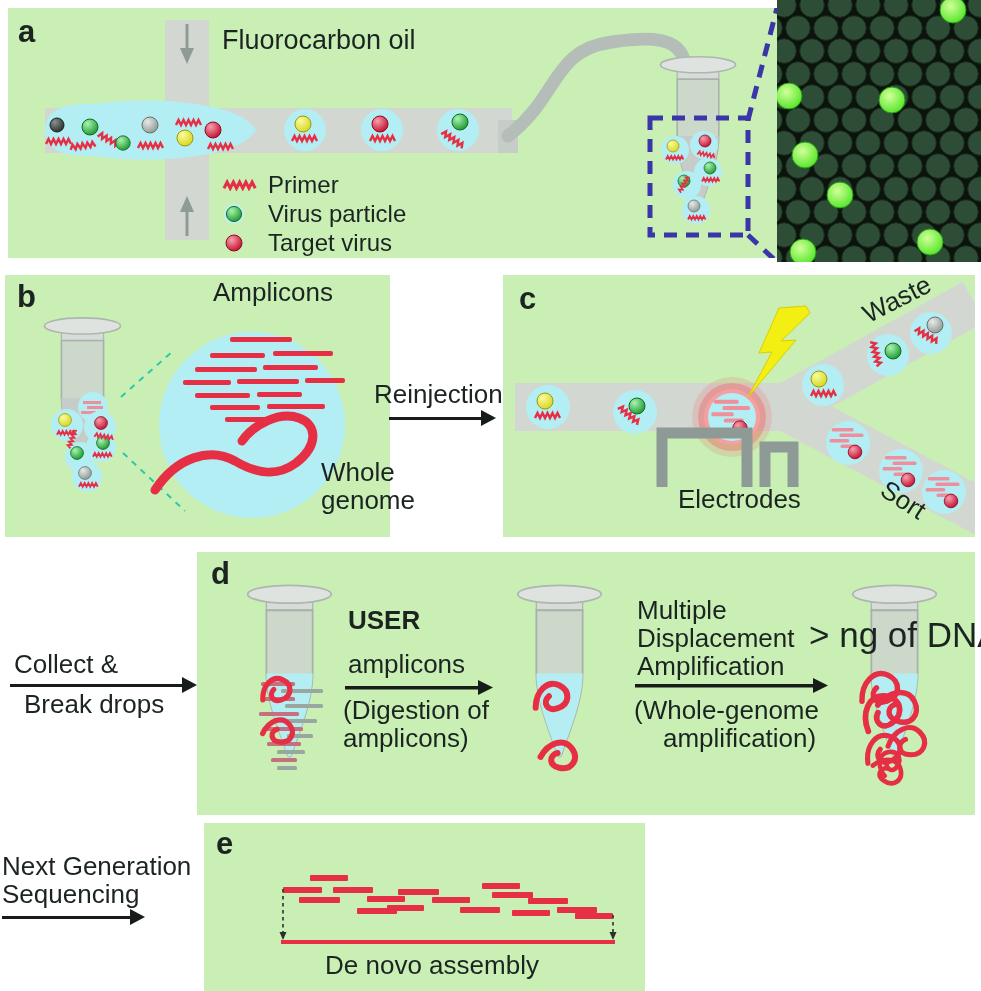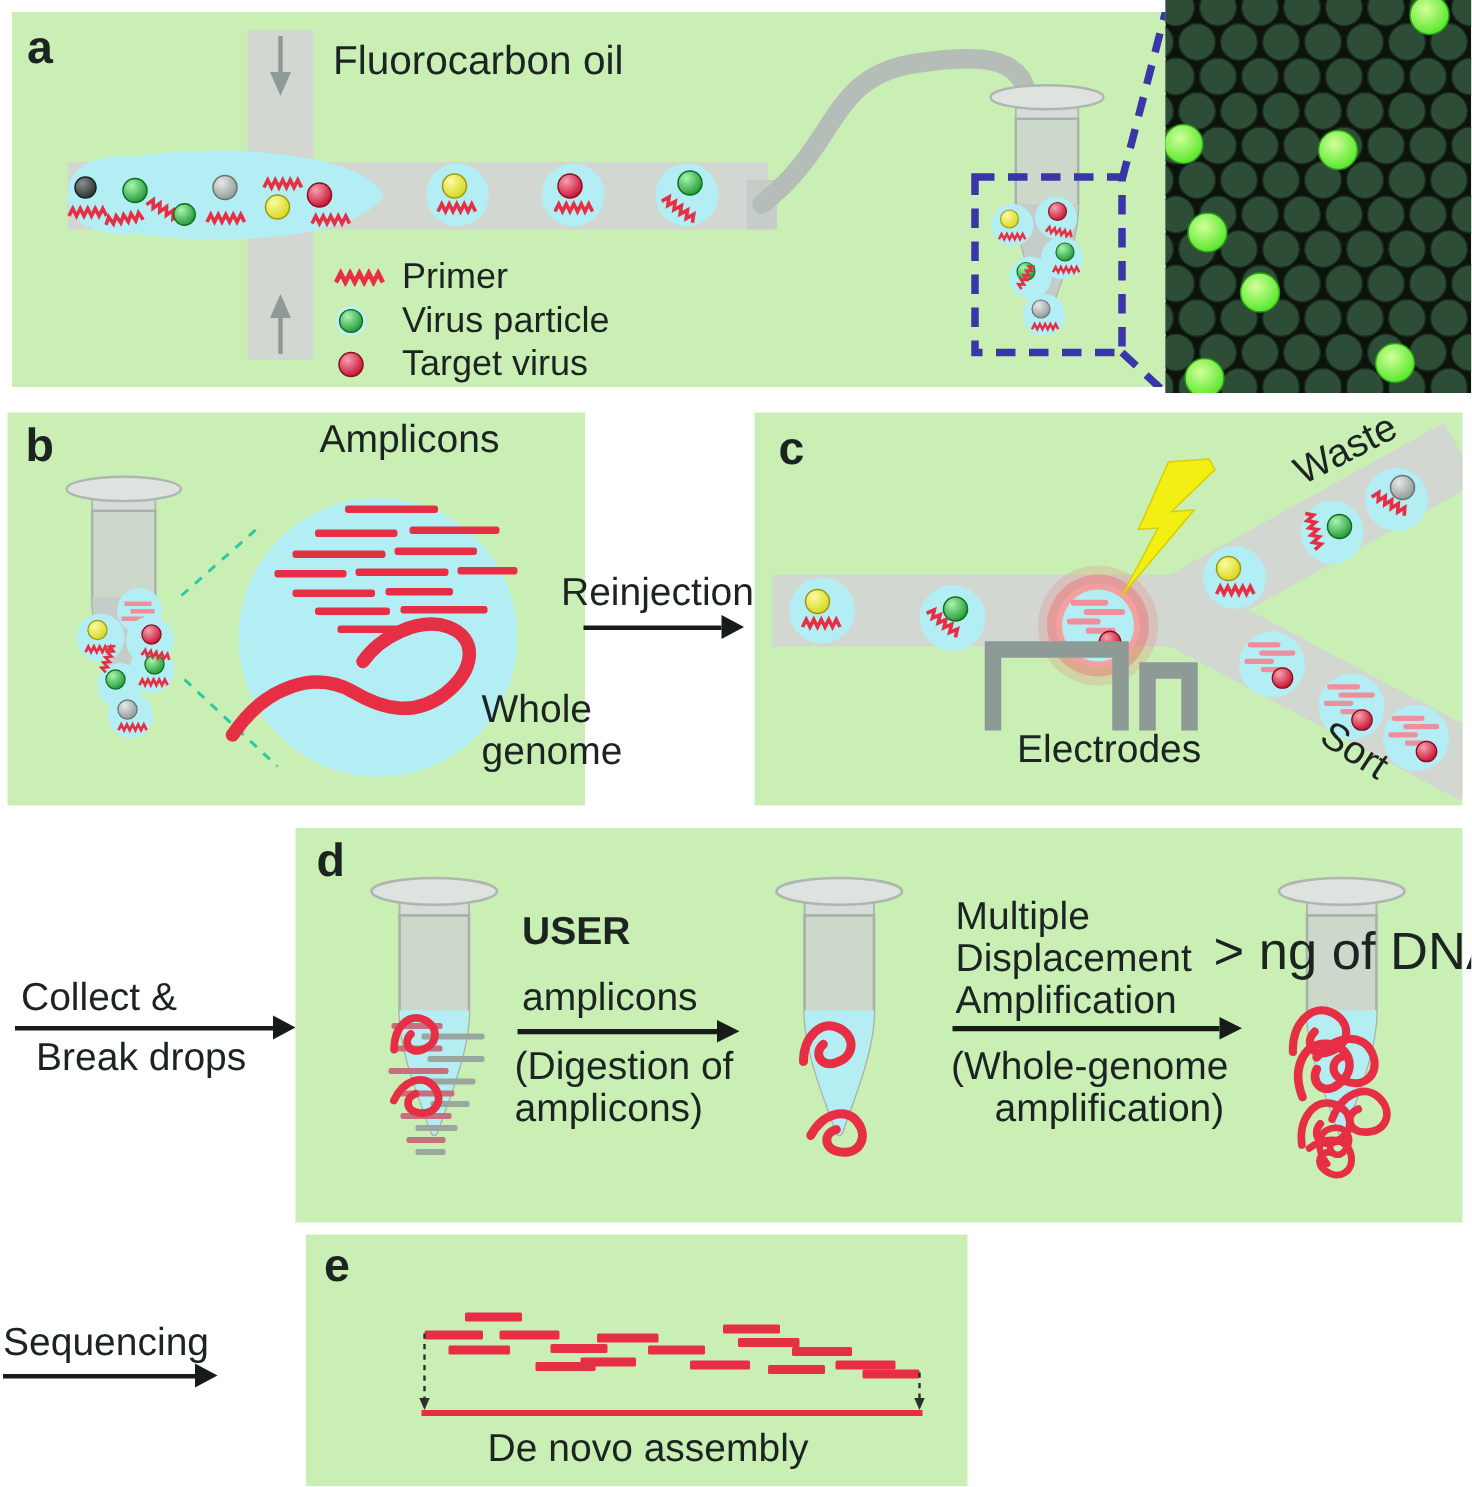--- a/index.html
+++ b/index.html
@@ -538,20 +538,21 @@
     <div class="t" style="left:146px;top:172px;">amplicons)</div>
     <div class="t" style="left:440px;top:44px;">Multiple</div>
     <div class="t" style="left:440px;top:72px;">Displacement</div>
     <div class="t" style="left:440px;top:100px;">Amplification</div>
     <div class="t" style="left:437px;top:144px;">(Whole-genome</div>
     <div class="t" style="left:437px;top:172px;margin-left:29px;">amplification)</div>
     <div class="t" style="left:612px;top:64px;font-size:35px;">&gt; ng of DNA</div>
   </div>
 
   
+  <div class="t" style="left:2px;top:852px;">Next Generation</div>
   <div class="t" style="left:2px;top:880px;">Sequencing</div>
   <div class="aline" style="left:2px;top:916px;width:128px;"></div>
   <div class="ahead" style="left:130px;top:909px;"></div>
 
   
   <div class="panel" style="left:204px;top:823px;width:441px;height:168px;">
     <svg class="layer" width="441" height="168" viewBox="0 0 441 168">
       <g id="read-bars">
           <rect x="106" y="52" width="38" height="6" rx="1" fill="#e62e44"></rect>
           <rect x="79" y="64" width="39" height="6" rx="1" fill="#e62e44"></rect>

